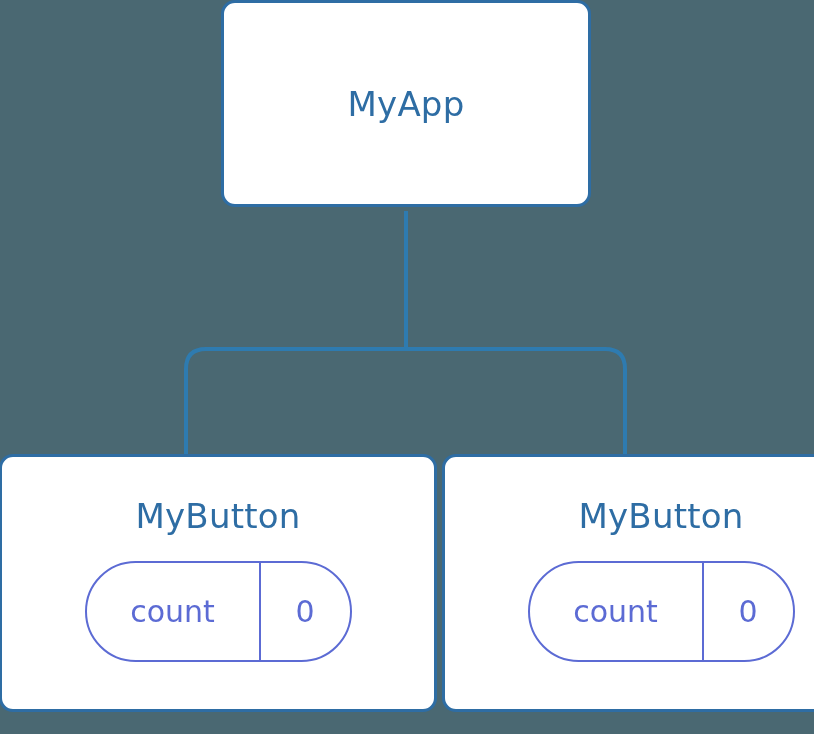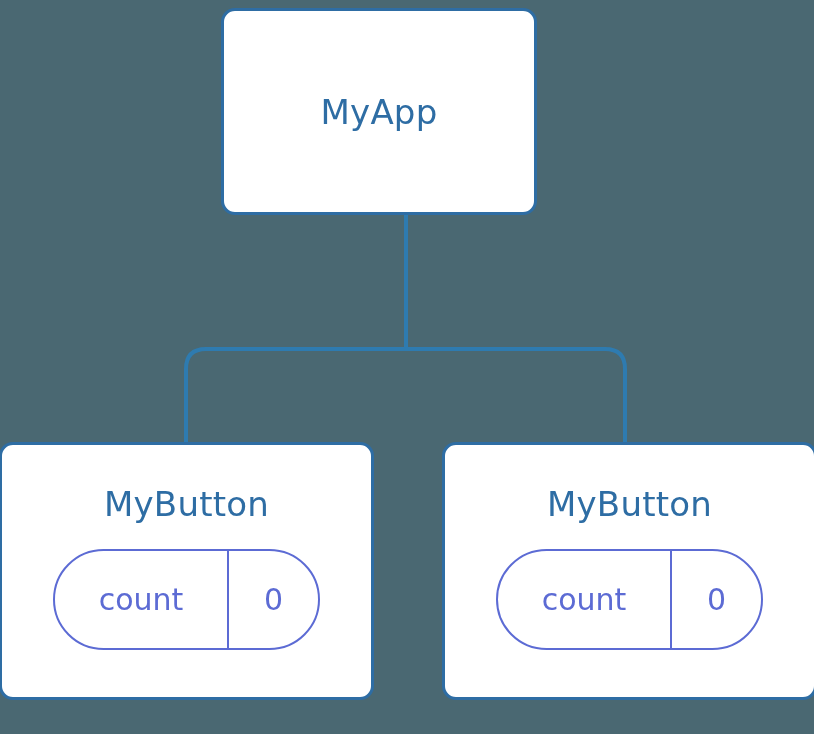--- a/index.html
+++ b/index.html
@@ -43,31 +43,31 @@
     color: #2e6da4;
     font-size: 34px;
     line-height: 1;
     letter-spacing: 0.2px;
     white-space: nowrap;
   }
 
   
   #node-root {
     left: 221px;
-    top: 8px;
-    width: 316px;
+    top: 0;
+    width: 370px;
     height: 207px;
     justify-content: center;
     text-align: center;
   }
 
   
   .node-child {
-    top: 442px;
-    width: 375px;
+    top: 454px;
+    width: 438px;
     height: 258px;
     padding-top: 42px;
   }
   #node-child-0 { left: -1px; }
   #node-child-1 { left: 442px; }
 
   
   .state-pill {
     position: relative;
     margin-top: 28px;

